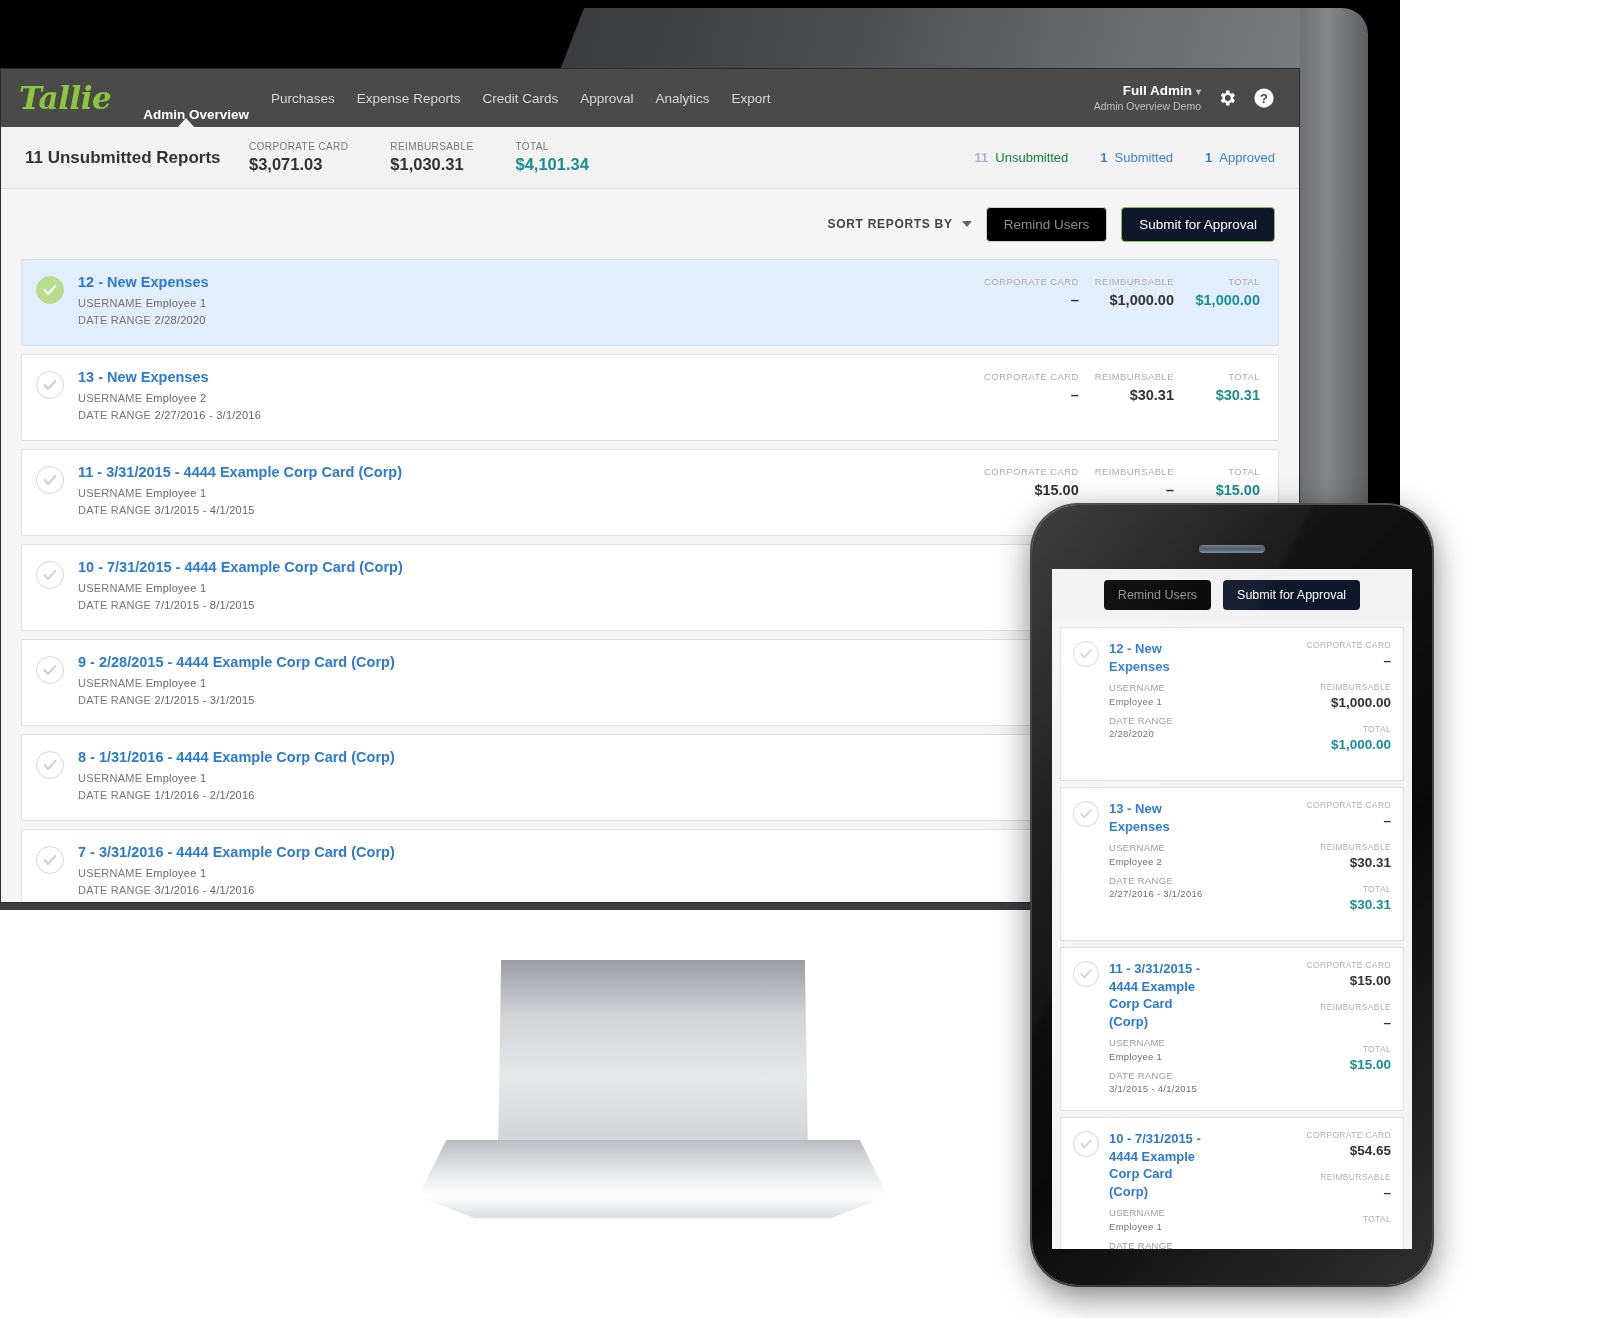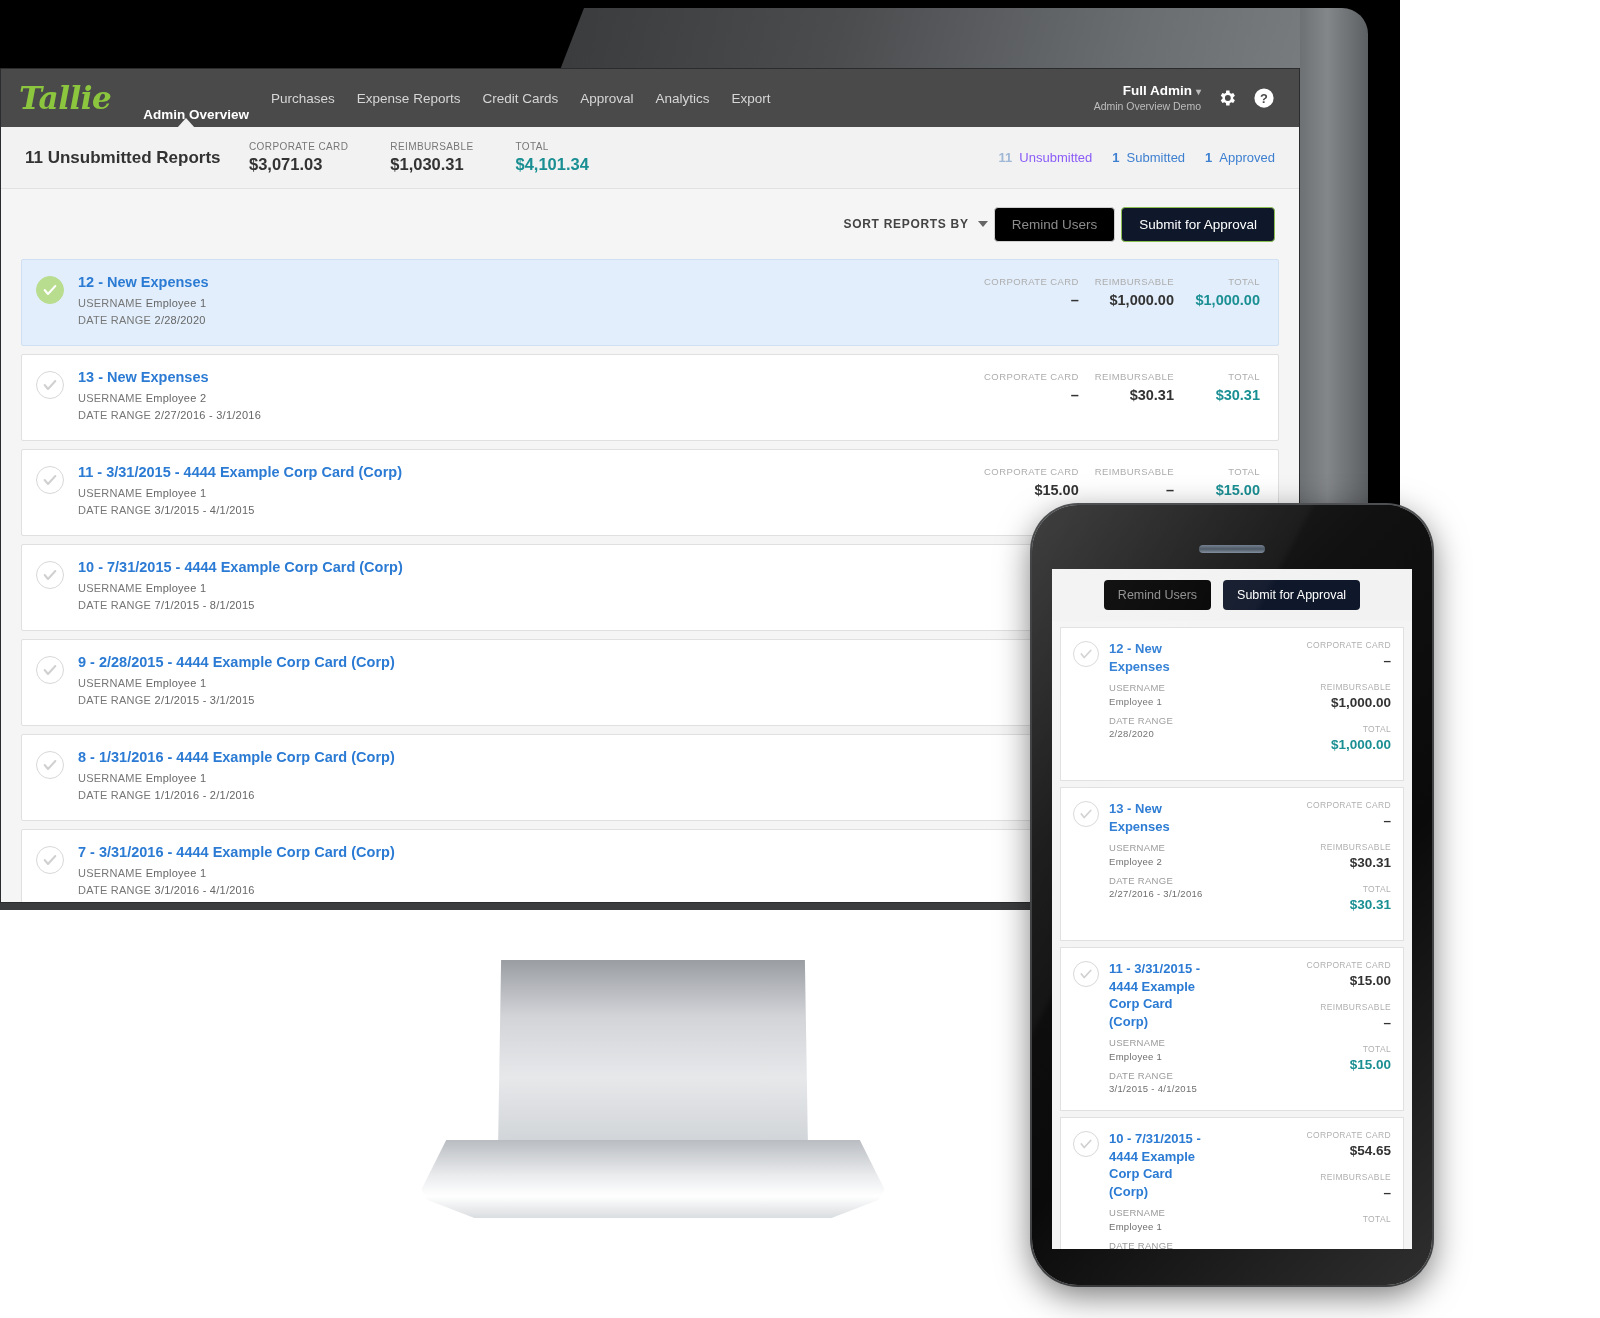--- a/index.html
+++ b/index.html
@@ -84,31 +84,31 @@
   .summary {
     background: #f2f2f2; border-bottom: 1px solid #e2e2e2;
     height: 62px; display: flex; align-items: center; padding: 0 24px;
     position: relative;
   }
   .sum-title { font-size: 17px; font-weight: bold; color: #333; width: 210px; }
   .sum-stats { display: flex; gap: 42px; margin-left: 14px; }
   .stat-lbl { font-size: 10px; color: #777; letter-spacing: .4px; margin-bottom: 3px; }
   .stat-val { font-size: 16.5px; font-weight: bold; color: #333; }
   .stat-val.teal { color: #1a8f93; }
-  .filters { margin-left: auto; display: flex; gap: 20px; align-items: center; }
+  .filters { margin-left: auto; display: flex; gap: 32px; align-items: center; }
   .filter { display: flex; align-items: center; gap: 7px; cursor: pointer; font-size: 13px; }
   .fcount { color: #9fb8d6; font-weight: bold; }
   .fcount.on { color: #3d7fd0; }
-  .flabel { color: #8b5cf6; }
+  .flabel { color: #15803d; }
   .flabel.on { color: #3d7fd0; }
 
   
   .toolbar {
     height: 70px; background: #f5f5f5; display: flex; align-items: center;
-    justify-content: flex-end; padding: 0 24px; gap: 6px;
+    justify-content: flex-end; padding: 0 24px; gap: 14px;
   }
   .sort-ctl {
     display: flex; align-items: center; gap: 9px; font-size: 12px;
     font-weight: bold; color: #444; letter-spacing: .7px; cursor: pointer;
   }
   .caret-dn { width: 0; height: 0; border-left: 5px solid transparent;
     border-right: 5px solid transparent; border-top: 6px solid #666; }
   .btn {
     font-size: 13.5px; border-radius: 4px; padding: 9px 17px; cursor: pointer;
     border: 1px solid transparent; white-space: nowrap;

